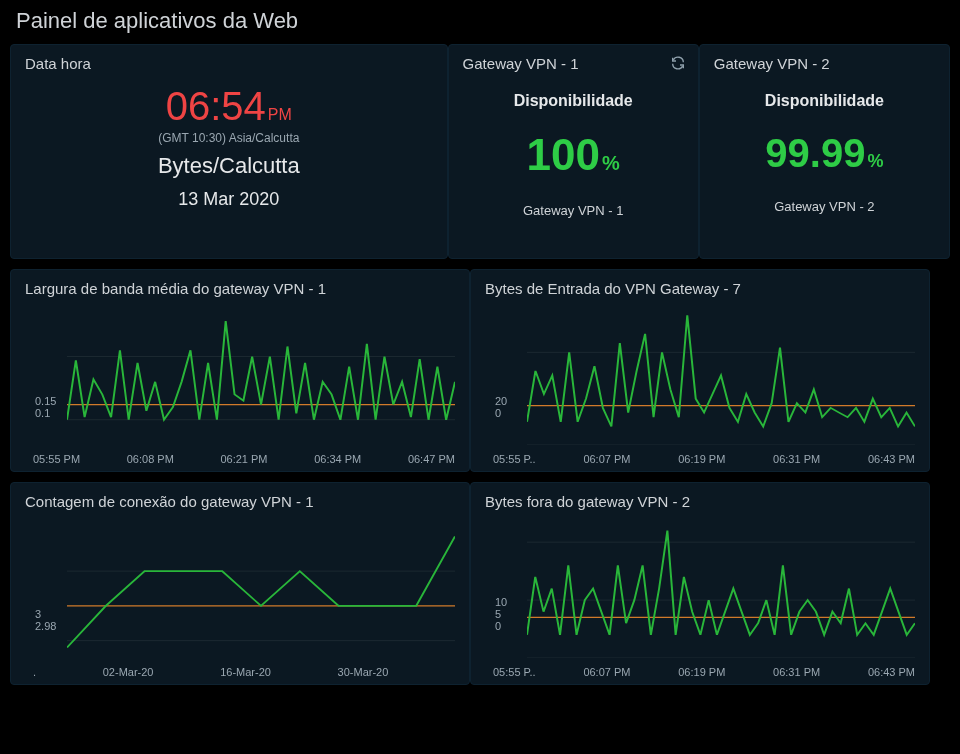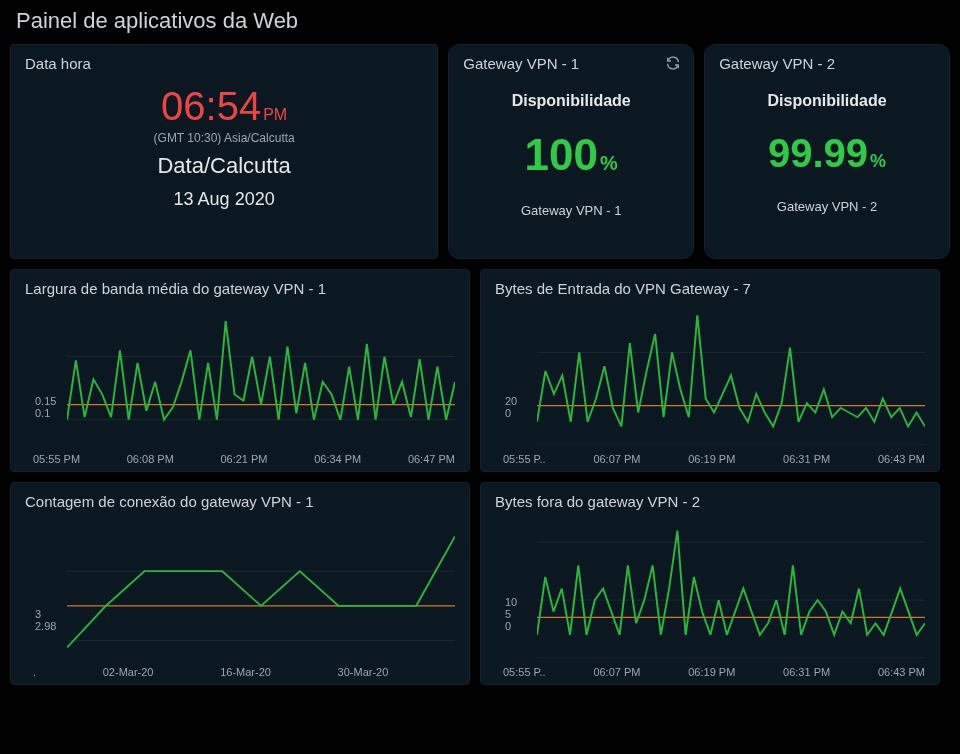--- a/index.html
+++ b/index.html
@@ -1,27 +1,27 @@
 <!DOCTYPE html>
 <html><head>
 <meta charset="utf-8">
 <style>
   html,body{margin:0;padding:0;background:#000;width:960px;height:754px;overflow:hidden;
     font-family:-apple-system,BlinkMacSystemFont,"Segoe UI",Helvetica,Arial,sans-serif;color:#e6e8ea;}
   .board{padding:0 10px 10px 10px;box-sizing:border-box;}
   .board-title{font-size:22px;font-weight:400;color:#cfd3d7;padding:8px 6px 10px;}
-  .row{display:flex;gap:10px;margin-bottom:10px;}
+  .row{display:flex;margin-bottom:10px;}
   .card{background:#0b1822;border:1px solid #0e2230;border-radius:4px;box-sizing:border-box;position:relative;}
   .card-title{font-size:15px;color:#cfd3d7;padding:10px 14px 0;}
   .refresh{position:absolute;top:10px;right:12px;width:16px;height:16px;color:#8fa0ac;cursor:pointer;}
   .refresh svg{width:16px;height:16px;display:block;stroke:#8fa0ac;fill:none;stroke-width:2;}
 
   
   .card.clock{width:460px;height:215px;}
-  .card.stat{width:264px;height:215px;border-radius:11px;}
+  .card.stat{width:264px;height:215px;}
   .clock-body{text-align:center;padding-top:12px;}
   .clock-time{font-size:40px;font-weight:300;color:#ef4444;}
   .ampm{font-size:16px;vertical-align:baseline;margin-left:2px;}
   .tz{font-size:12px;color:#9aa7b1;margin-top:2px;}
   .zone{font-size:22px;margin-top:8px;color:#e6e8ea;}
   .date{font-size:18px;margin-top:10px;color:#e6e8ea;}
 
   .stat-body{text-align:center;}
   .stat-label{font-size:16px;font-weight:700;color:#e6e8ea;margin-top:20px;}
   .stat-val{color:#2ecc46;font-weight:800;margin-top:23px;line-height:1;}
@@ -49,22 +49,22 @@
 
   <div class="row">
 
     <div class="card clock">
       <div class="card-title">Data hora</div>
       <div class="clock-body">
         <div class="clock-time">
           <span>06:54</span><span class="ampm">PM</span>
         </div>
         <div class="tz">(GMT 10:30) Asia/Calcutta</div>
-        <div class="zone">Data/Calcutta</div>
-        <div class="date">13 Aug 2020</div>
+        <div class="zone">Bytes/Calcutta</div>
+        <div class="date">13 Mar 2020</div>
       </div>
     </div>
 
     <div class="card stat">
       <div class="card-title">Gateway VPN - 1</div>
       <span class="refresh">
         <svg viewBox="0 0 24 24">
             <path d="M20 11A8 8 0 0 0 5 7.3M4 13a8 8 0 0 0 15 3.7"></path>
             <path d="M4 4v5h5M20 20v-5h-5"></path>
           </svg>

